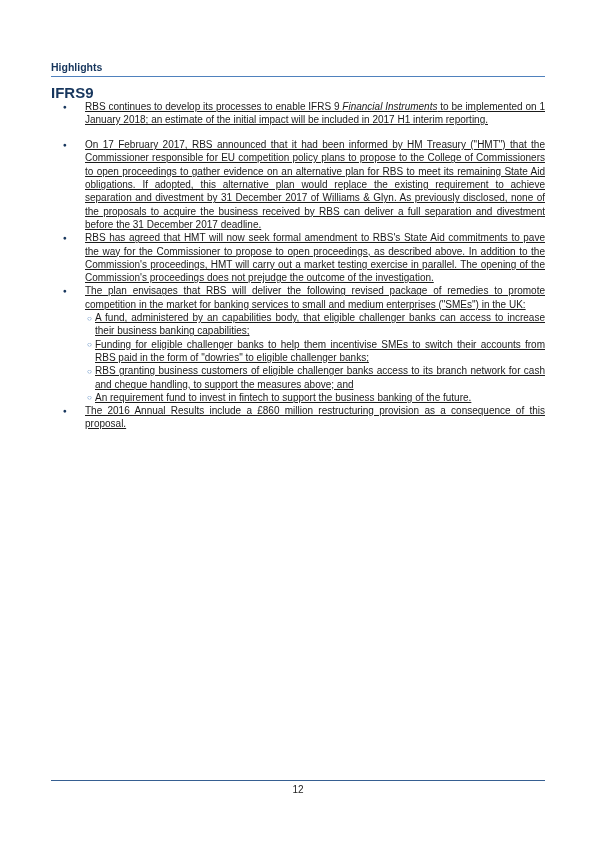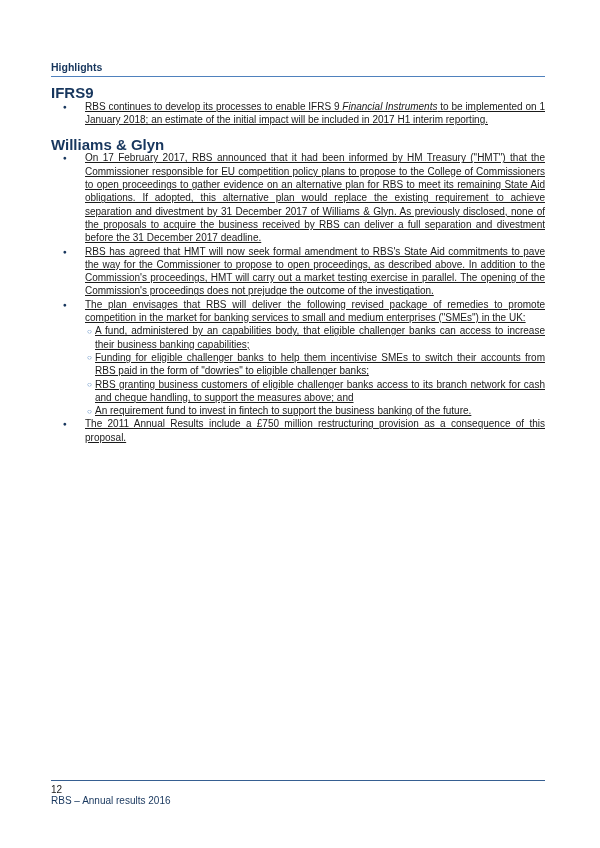--- a/index.html
+++ b/index.html
@@ -76,20 +76,21 @@
     top: 780px;
     width: 494px;
     font-size: 10px;
     line-height: 13.3px;
   }
   .footer-rule {
     border-top: 1.5px solid var(--footer-rule, #365F91);
     margin-bottom: 2px;
   }
   .page-number {
+    text-align: center;
     color: #222222;
   }
   .footer-label {
     margin-top: -2px;
     color: var(--heading, #17365D);
   }
 </style>
 </head>
 <body>
 
@@ -100,21 +101,20 @@
 
     <div class="section">
       <h3 class="section-heading">IFRS9</h3>
       <div class="bullet">
         <span class="marker">●</span>
         <p class="btext"><span>RBS continues to develop its processes to enable IFRS 9 </span><i>Financial Instruments</i><span> to be implemented on 1 January 2018; an estimate of the initial impact will be included in 2017 H1 interim reporting.</span></p>
       </div>
     </div>
 
     <div class="section section-wg">
-      <h3 class="section-heading">Williams &amp; Glyn</h3>
 
       <div class="bullet">
         <span class="marker">●</span>
         <p class="btext">On 17 February 2017, RBS announced that it had been informed by HM Treasury ("HMT") that the Commissioner responsible for EU competition policy plans to propose to the College of Commissioners to open proceedings to gather evidence on an alternative plan for RBS to meet its remaining State Aid obligations. If adopted, this alternative plan would replace the existing requirement to achieve separation and divestment by 31 December 2017 of Williams &amp; Glyn. As previously disclosed, none of the proposals to acquire the business received by RBS can deliver a full separation and divestment before the 31 December 2017 deadline.</p>
       </div>
 
       <div class="bullet">
         <span class="marker">●</span>
         <p class="btext">RBS has agreed that HMT will now seek formal amendment to RBS's State Aid commitments to pave the way for the Commissioner to propose to open proceedings, as described above. In addition to the Commission's proceedings, HMT will carry out a market testing exercise in parallel. The opening of the Commission's proceedings does not prejudge the outcome of the investigation.</p>
       </div>
@@ -139,24 +139,23 @@
         <p class="btext">RBS granting business customers of eligible challenger banks access to its branch network for cash and cheque handling, to support the measures above; and</p>
       </div>
 
       <div class="sub-bullet">
         <span class="marker">○</span>
         <p class="btext">An requirement fund to invest in fintech to support the business banking of the future.</p>
       </div>
 
       <div class="bullet">
         <span class="marker">●</span>
-        <p class="btext">The 2011 Annual Results include a £750 million restructuring provision as a consequence of this proposal.</p>
+        <p class="btext">The 2016 Annual Results include a £860 million restructuring provision as a consequence of this proposal.</p>
       </div>
     </div>
 
   </div>
 
   <div class="footer">
     <div class="footer-rule"></div>
     <div class="page-number">12</div>
-    <div class="footer-label">RBS – Annual results 2016</div>
   </div>
 </div>
 
 </body></html>

